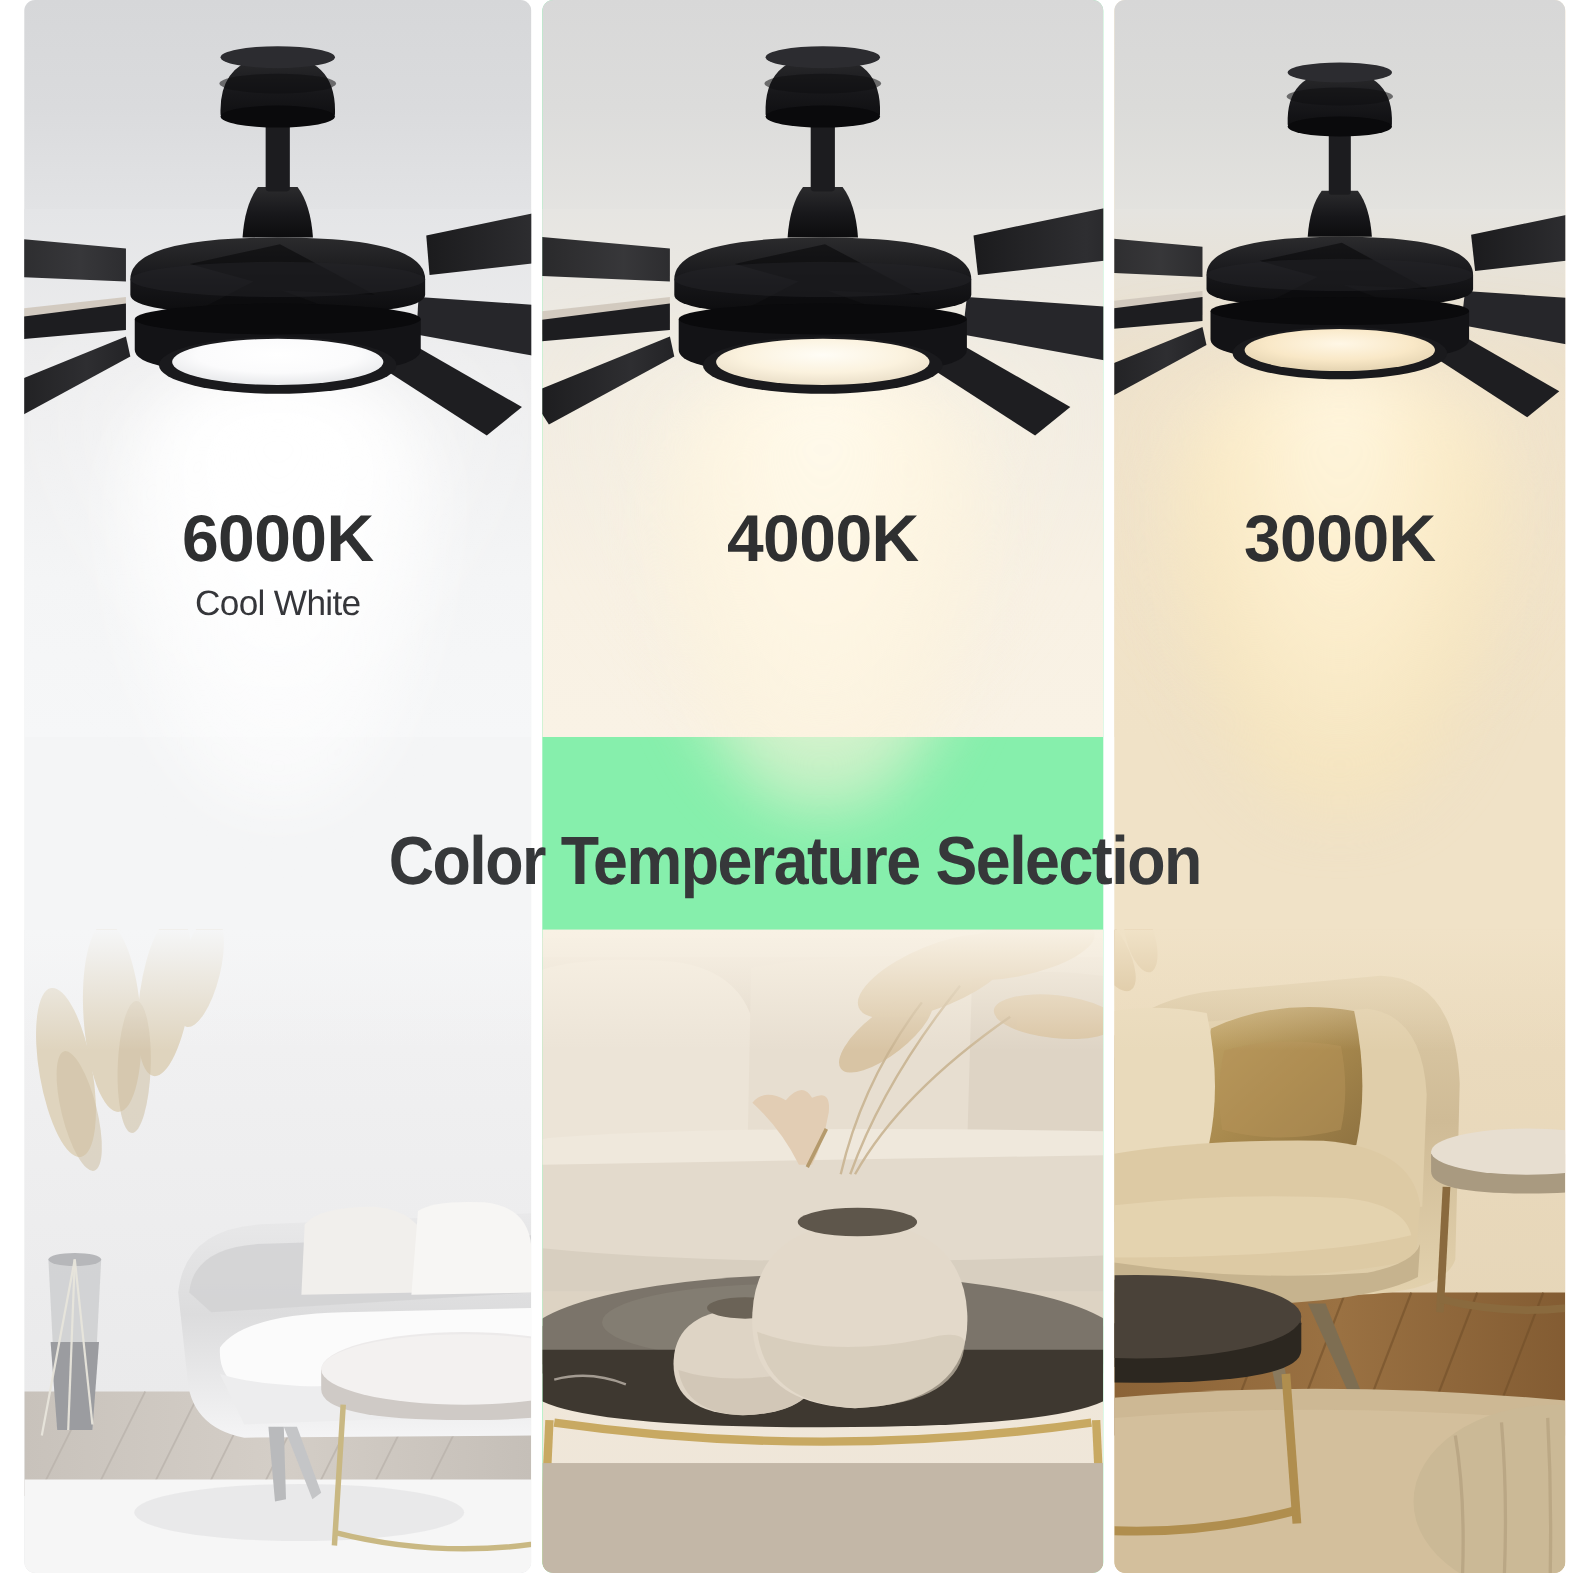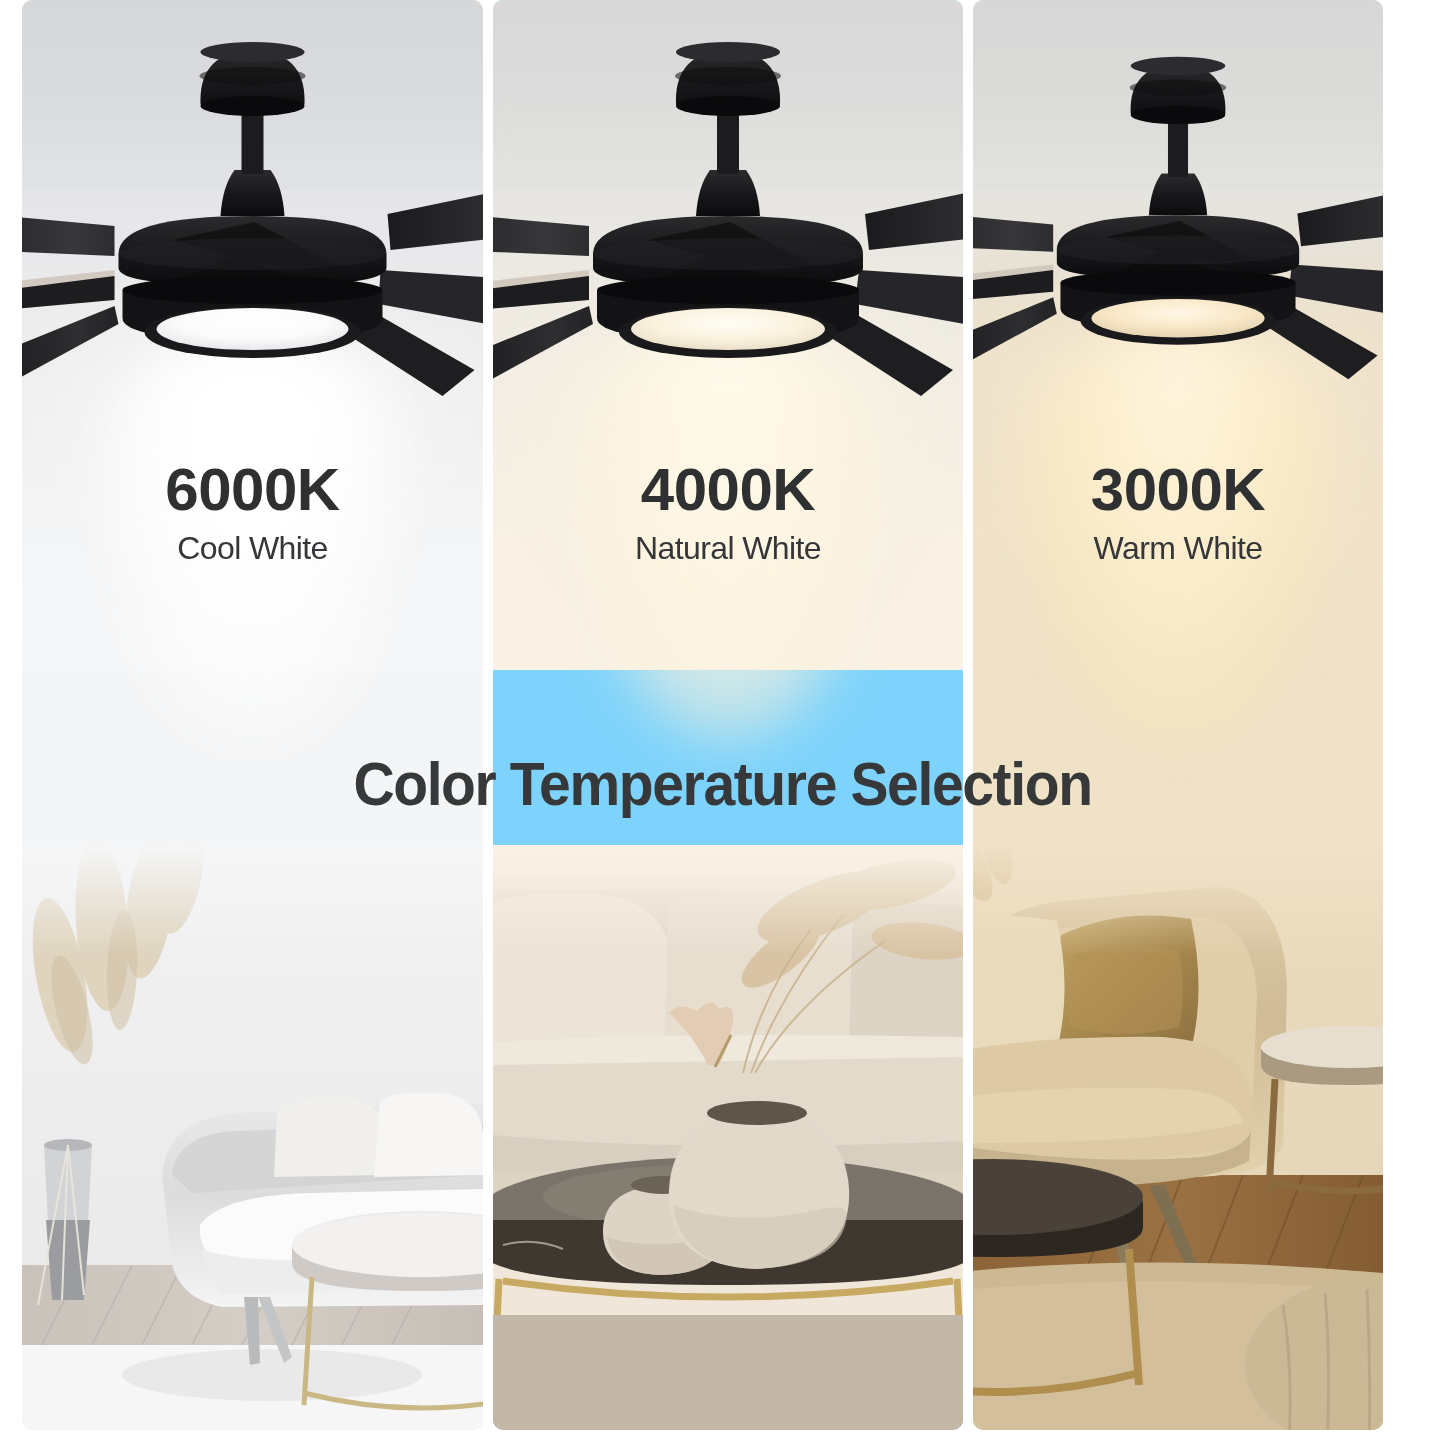--- a/index.html
+++ b/index.html
@@ -26,21 +26,21 @@
     display:flex;
     gap:0px;
   }
   .panel{
     position:relative;
     height:100%;
     overflow:hidden;
     border-radius:10px;
   }
   .p1{ width:461px; background:#f4f5f6; }
-  .p2{ width:470px; background:#7dd3fc; margin-left:10px;padding-left:20px; }
+  .p2{ width:510px; background:#86efac; margin-left:10px;padding-left:20px; }
   .p3{ width:410px; background:#f0e2c7; margin-left:10px; }
 
   
   .ceiling{
     position:absolute; left:0; top:0; width:100%; height:215px;
   }
   .p1 .ceiling{ background:linear-gradient(180deg,#d6d7d9 0%,#dadbdd 45%,#e4e5e7 100%); }
   .p2 .ceiling{ background:linear-gradient(180deg,#d8d8d8 0%,#dcdcdb 45%,#e6e5e2 100%); }
   .p3 .ceiling{ background:linear-gradient(180deg,#d7d7d7 0%,#dbdbd9 45%,#e5e4e0 100%); }
 
@@ -320,21 +320,20 @@
           <rect x="224" y="90" width="22" height="66" rx="3" fill="#1c1c1f"></rect>
           <path d="M183,86 Q181,34 235,32 Q289,34 287,86 Q287,94 235,96 Q183,94 183,86 Z" fill="url(#blk2)"></path>
           <ellipse cx="235" cy="34" rx="52" ry="10" fill="#2c2c30"></ellipse>
           <ellipse cx="235" cy="58" rx="53" ry="9" fill="#0e0e10" opacity="0.55"></ellipse>
           <ellipse cx="235" cy="88" rx="52" ry="10" fill="#0a0a0c"></ellipse>
         </svg>
       </div>
 
       <div class="labels">
         <div class="kelvin">4000K</div>
-        <div class="cw">Natural White</div>
       </div>
 
       <div class="room">
         <svg viewBox="0 0 470 585" preserveAspectRatio="xMidYMid slice">
           <defs>
             <linearGradient id="w2" x1="0" y1="0" x2="0" y2="1">
               <stop offset="0%" stop-color="#f4ece0"></stop>
                 <stop offset="100%" stop-color="#eee5d7"></stop>
             </linearGradient>
             <linearGradient id="sofa2" x1="0" y1="0" x2="0" y2="1">
@@ -455,21 +454,20 @@
           <rect x="214" y="90" width="22" height="66" rx="3" fill="#1c1c1f"></rect>
           <path d="M173,86 Q171,34 225,32 Q279,34 277,86 Q277,94 225,96 Q173,94 173,86 Z" fill="url(#blk3)"></path>
           <ellipse cx="225" cy="34" rx="52" ry="10" fill="#2c2c30"></ellipse>
           <ellipse cx="225" cy="58" rx="53" ry="9" fill="#0e0e10" opacity="0.55"></ellipse>
           <ellipse cx="225" cy="88" rx="52" ry="10" fill="#0a0a0c"></ellipse>
         </svg>
       </div>
 
       <div class="labels">
         <div class="kelvin">3000K</div>
-        <div class="cw">Warm White</div>
       </div>
 
       <div class="room">
         <svg viewBox="0 0 450 585" preserveAspectRatio="xMidYMid slice">
           <defs>
             <linearGradient id="w3" x1="0" y1="0" x2="0" y2="1">
               <stop offset="0%" stop-color="#ecdcbf"></stop>
                 <stop offset="100%" stop-color="#e2d2b4"></stop>
             </linearGradient>
             <linearGradient id="sofa3" x1="0" y1="0" x2="0" y2="1">

